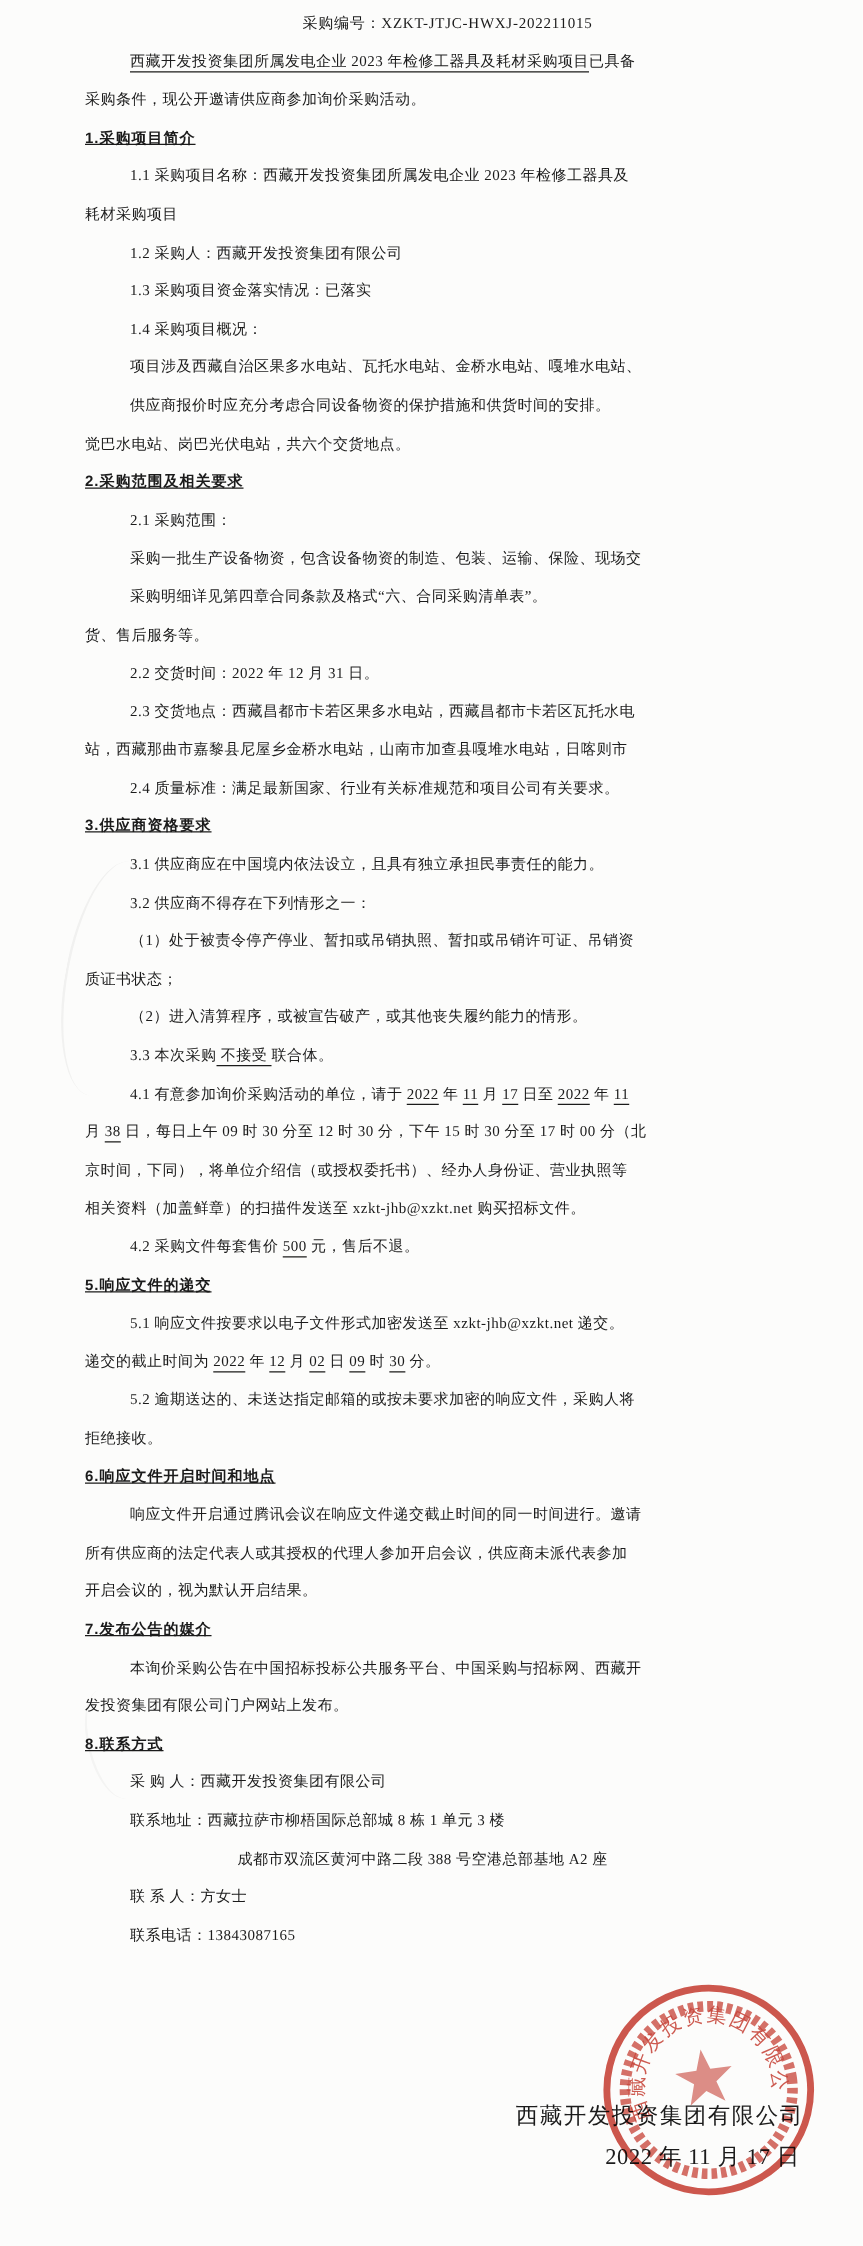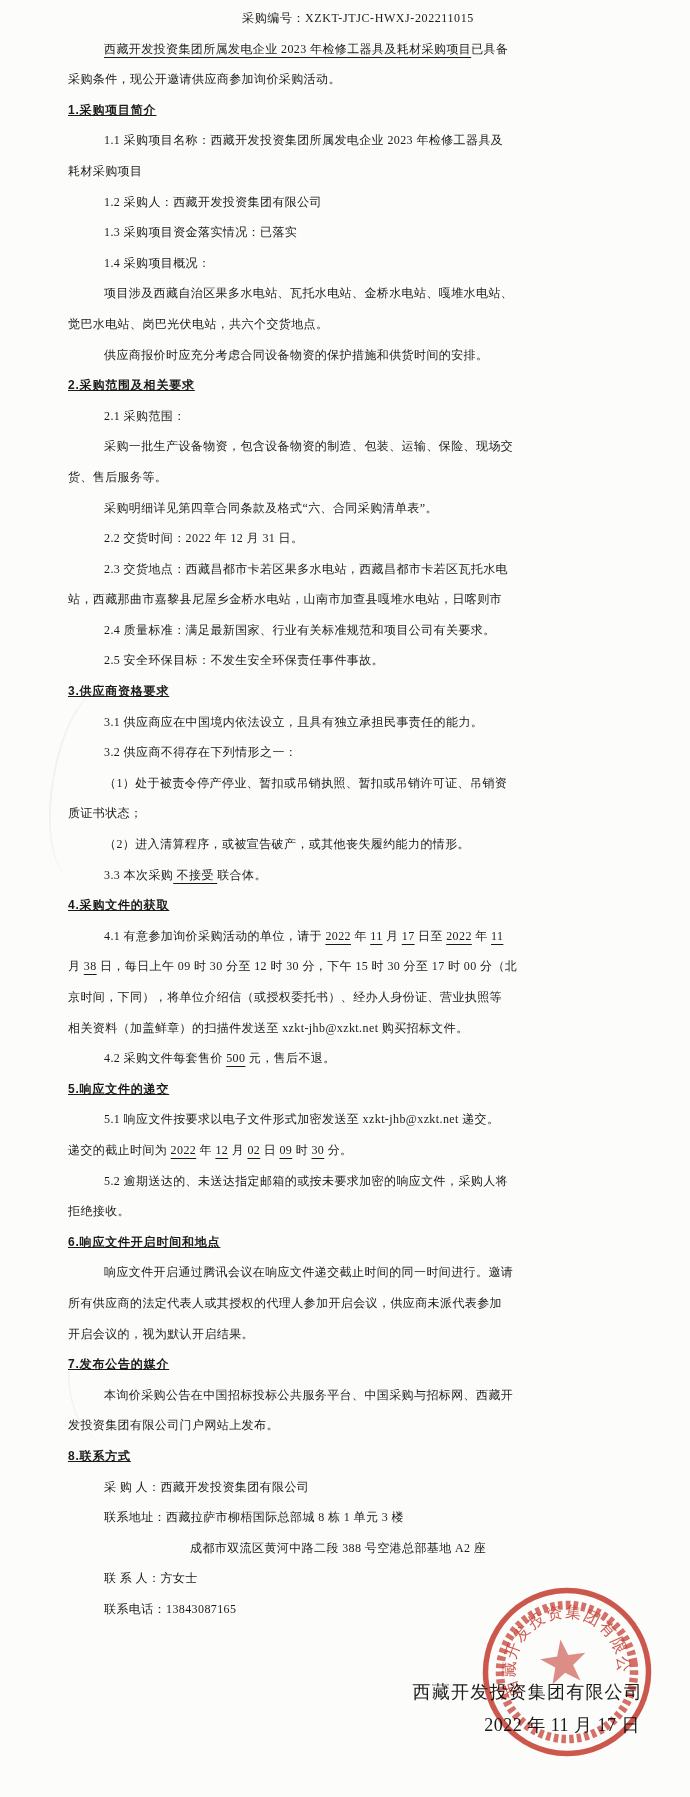--- a/index.html
+++ b/index.html
@@ -68,40 +68,38 @@
       <div class="line center"><span>采购编号：XZKT-JTJC-HWXJ-202211015</span></div>
       <div class="line i1"><span class="u">西藏开发投资集团所属发电企业 2023 年检修工器具及耗材采购项目</span><span>已具备</span></div>
       <div class="line i0"><span>采购条件，现公开邀请供应商参加询价采购活动。</span></div>
       <div class="line h"><span>1.采购项目简介</span></div>
       <div class="line i1"><span>1.1 采购项目名称：西藏开发投资集团所属发电企业 2023 年检修工器具及</span></div>
       <div class="line i0"><span>耗材采购项目</span></div>
       <div class="line i1"><span>1.2 采购人：西藏开发投资集团有限公司</span></div>
       <div class="line i1"><span>1.3 采购项目资金落实情况：已落实</span></div>
       <div class="line i1"><span>1.4 采购项目概况：</span></div>
       <div class="line i1"><span>项目涉及西藏自治区果多水电站、瓦托水电站、金桥水电站、嘎堆水电站、</span></div>
+      <div class="line i1"><span>供应商报价时应充分考虑合同设备物资的保护措施和供货时间的安排。</span></div>
       <div class="line i0"><span>觉巴水电站、岗巴光伏电站，共六个交货地点。</span></div>
-      <div class="line i1"><span>供应商报价时应充分考虑合同设备物资的保护措施和供货时间的安排。</span></div>
       <div class="line h"><span>2.采购范围及相关要求</span></div>
       <div class="line i1"><span>2.1 采购范围：</span></div>
       <div class="line i1"><span>采购一批生产设备物资，包含设备物资的制造、包装、运输、保险、现场交</span></div>
+      <div class="line i1"><span>采购明细详见第四章合同条款及格式“六、合同采购清单表”。</span></div>
       <div class="line i0"><span>货、售后服务等。</span></div>
-      <div class="line i1"><span>采购明细详见第四章合同条款及格式“六、合同采购清单表”。</span></div>
       <div class="line i1"><span>2.2 交货时间：2022 年 12 月 31 日。</span></div>
       <div class="line i1"><span>2.3 交货地点：西藏昌都市卡若区果多水电站，西藏昌都市卡若区瓦托水电</span></div>
       <div class="line i0"><span>站，西藏那曲市嘉黎县尼屋乡金桥水电站，山南市加查县嘎堆水电站，日喀则市</span></div>
       <div class="line i1"><span>2.4 质量标准：满足最新国家、行业有关标准规范和项目公司有关要求。</span></div>
-      <div class="line i1"><span>2.5 安全环保目标：不发生安全环保责任事件事故。</span></div>
       <div class="line h"><span>3.供应商资格要求</span></div>
       <div class="line i1"><span>3.1 供应商应在中国境内依法设立，且具有独立承担民事责任的能力。</span></div>
       <div class="line i1"><span>3.2 供应商不得存在下列情形之一：</span></div>
       <div class="line i1"><span>（1）处于被责令停产停业、暂扣或吊销执照、暂扣或吊销许可证、吊销资</span></div>
       <div class="line i0"><span>质证书状态；</span></div>
       <div class="line i1"><span>（2）进入清算程序，或被宣告破产，或其他丧失履约能力的情形。</span></div>
       <div class="line i1"><span>3.3 本次采购</span><span class="u"> 不接受 </span><span>联合体。</span></div>
-      <div class="line h"><span>4.采购文件的获取</span></div>
       <div class="line i1"><span>4.1 有意参加询价采购活动的单位，请于 </span><span class="u">2022</span><span> 年 </span><span class="u">11</span><span> 月 </span><span class="u">17</span><span> 日至 </span><span class="u">2022</span><span> 年 </span><span class="u">11</span></div>
       <div class="line i0"><span>月 </span><span class="u">38</span><span> 日，每日上午 09 时 30 分至 12 时 30 分，下午 15 时 30 分至 17 时 00 分（北</span></div>
       <div class="line i0"><span>京时间，下同），将单位介绍信（或授权委托书）、经办人身份证、营业执照等</span></div>
       <div class="line i0"><span>相关资料（加盖鲜章）的扫描件发送至 xzkt-jhb@xzkt.net 购买招标文件。</span></div>
       <div class="line i1"><span>4.2 采购文件每套售价 </span><span class="u">500</span><span> 元，售后不退。</span></div>
       <div class="line h"><span>5.响应文件的递交</span></div>
       <div class="line i1"><span>5.1 响应文件按要求以电子文件形式加密发送至 xzkt-jhb@xzkt.net 递交。</span></div>
       <div class="line i0"><span>递交的截止时间为 </span><span class="u">2022</span><span> 年 </span><span class="u">12</span><span> 月 </span><span class="u">02</span><span> 日 </span><span class="u">09</span><span> 时 </span><span class="u">30</span><span> 分。</span></div>
       <div class="line i1"><span>5.2 逾期送达的、未送达指定邮箱的或按未要求加密的响应文件，采购人将</span></div>
       <div class="line i0"><span>拒绝接收。</span></div>

